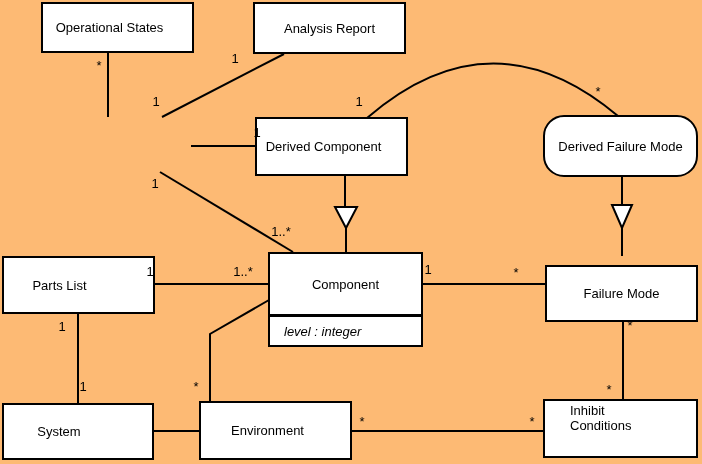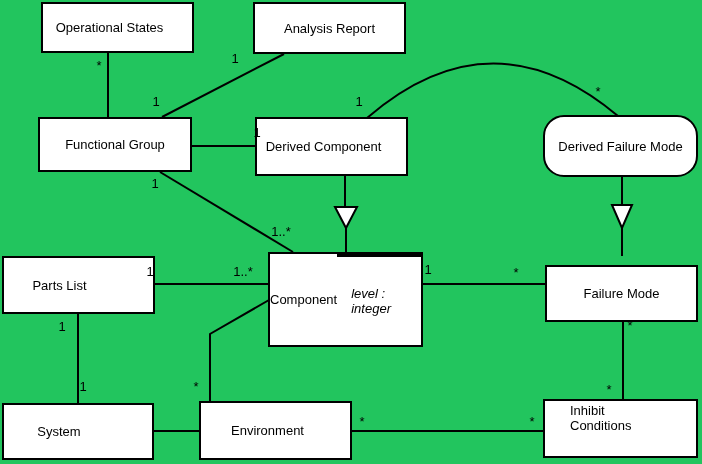--- a/index.html
+++ b/index.html
@@ -1,20 +1,20 @@
 <!DOCTYPE html>
 <html><head>
 <meta charset="utf-8">
 <style>
   html, body { margin: 0; padding: 0; background: #fff; }
   #canvas {
     position: relative;
     width: 702px;
     height: 464px;
-    background: #22c55e;
+    background: #fdba74;
     font-family: "Liberation Sans", sans-serif;
     color: #000;
     overflow: hidden;
   }
   #wires {
     position: absolute;
     left: 0; top: 0;
     z-index: 1;
   }
   .uml-class {
@@ -28,21 +28,21 @@
     text-align: center;
     font-size: 13px;
     line-height: 15px;
     z-index: 2;
   }
   
   .pr16 { padding-right: 16px; }
   .pr34 { padding-right: 38px; }
 
   .uml-class.component {
-    flex-direction: row;
+    flex-direction: column;
     align-items: stretch;
     justify-content: flex-start;
     padding: 0;
   }
   .comp-title {
     flex: 0 0 60px;
     display: flex;
     align-items: center;
     justify-content: center;
   }
@@ -105,23 +105,20 @@
   </svg>
 
   <div class="uml-class pr16" style="left:41px; top:2px; width:153px; height:51px;">
     <span class="cname">Operational States</span>
   </div>
 
   <div class="uml-class" style="left:253px; top:2px; width:153px; height:52px;text-align:right;">
     <span class="cname">Analysis Report</span>
   </div>
 
-  <div class="uml-class" style="left:38px; top:117px; width:154px; height:55px;">
-    <span class="cname">Functional Group</span>
-  </div>
 
   <div class="uml-class pr16" style="left:255px; top:117px; width:153px; height:59px;">
     <span class="cname">Derived Component</span>
   </div>
 
   <div class="uml-class" style="left:543px; top:115px; width:155px; height:62px;border-radius:21px;">
     <span class="cname">Derived Failure Mode</span>
   </div>
 
   <div class="uml-class pr34" style="left:2px; top:256px; width:153px; height:58px;">

